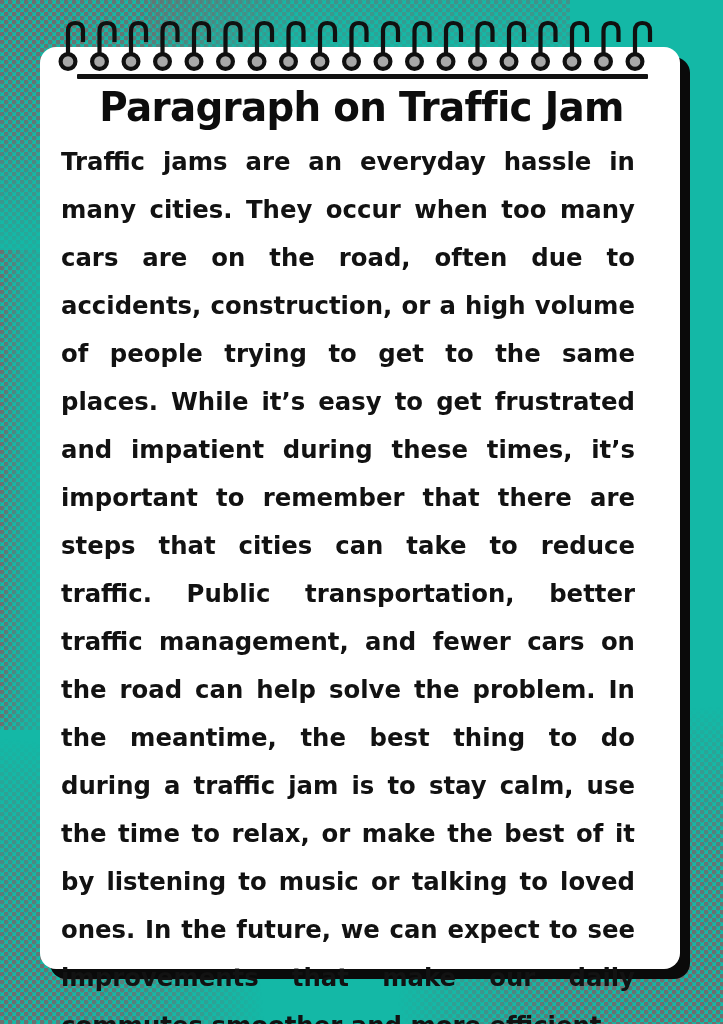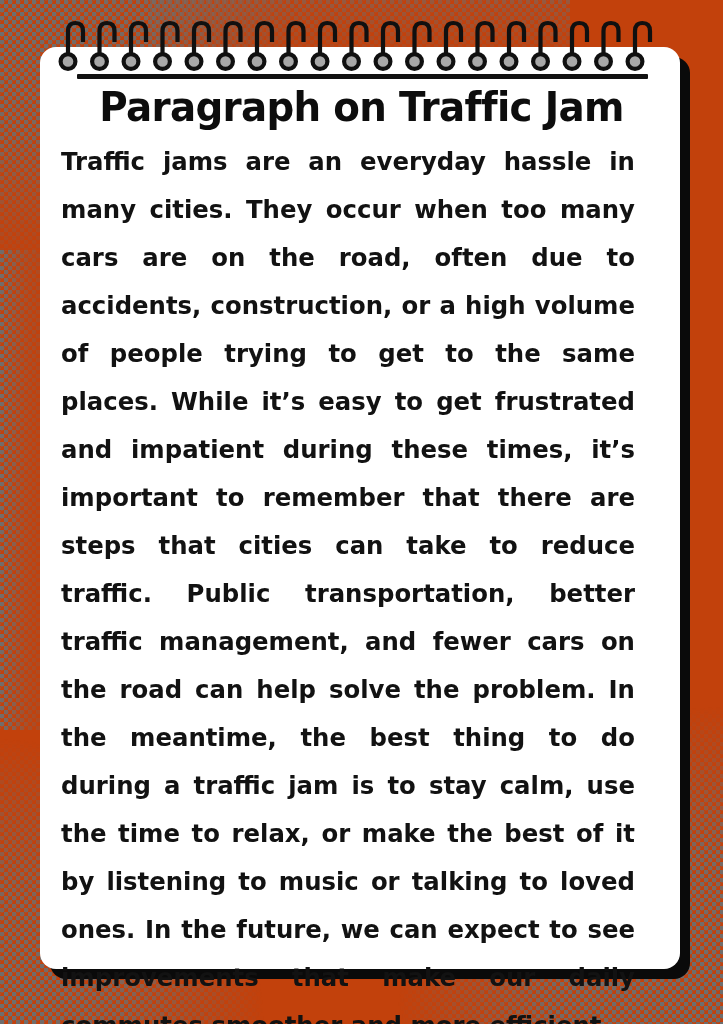--- a/index.html
+++ b/index.html
@@ -9,21 +9,21 @@
   }
   body {
     font-family: "Liberation Sans", sans-serif;
   }
 
   .page {
     position: relative;
     width: 723px;
     height: 1024px;
     overflow: hidden;
-    background: #c2410c;
+    background: #14b8a6;
   }
 
   
   .halftone {
     position: absolute;
     pointer-events: none;
     background-image:
       radial-gradient(circle at 2px 2px, #6e6e6e 2.3px, rgba(110,110,110,0) 2.7px),
       radial-gradient(circle at 2px 2px, #6e6e6e 2.3px, rgba(110,110,110,0) 2.7px);
     background-size: 8px 8px, 8px 8px;

